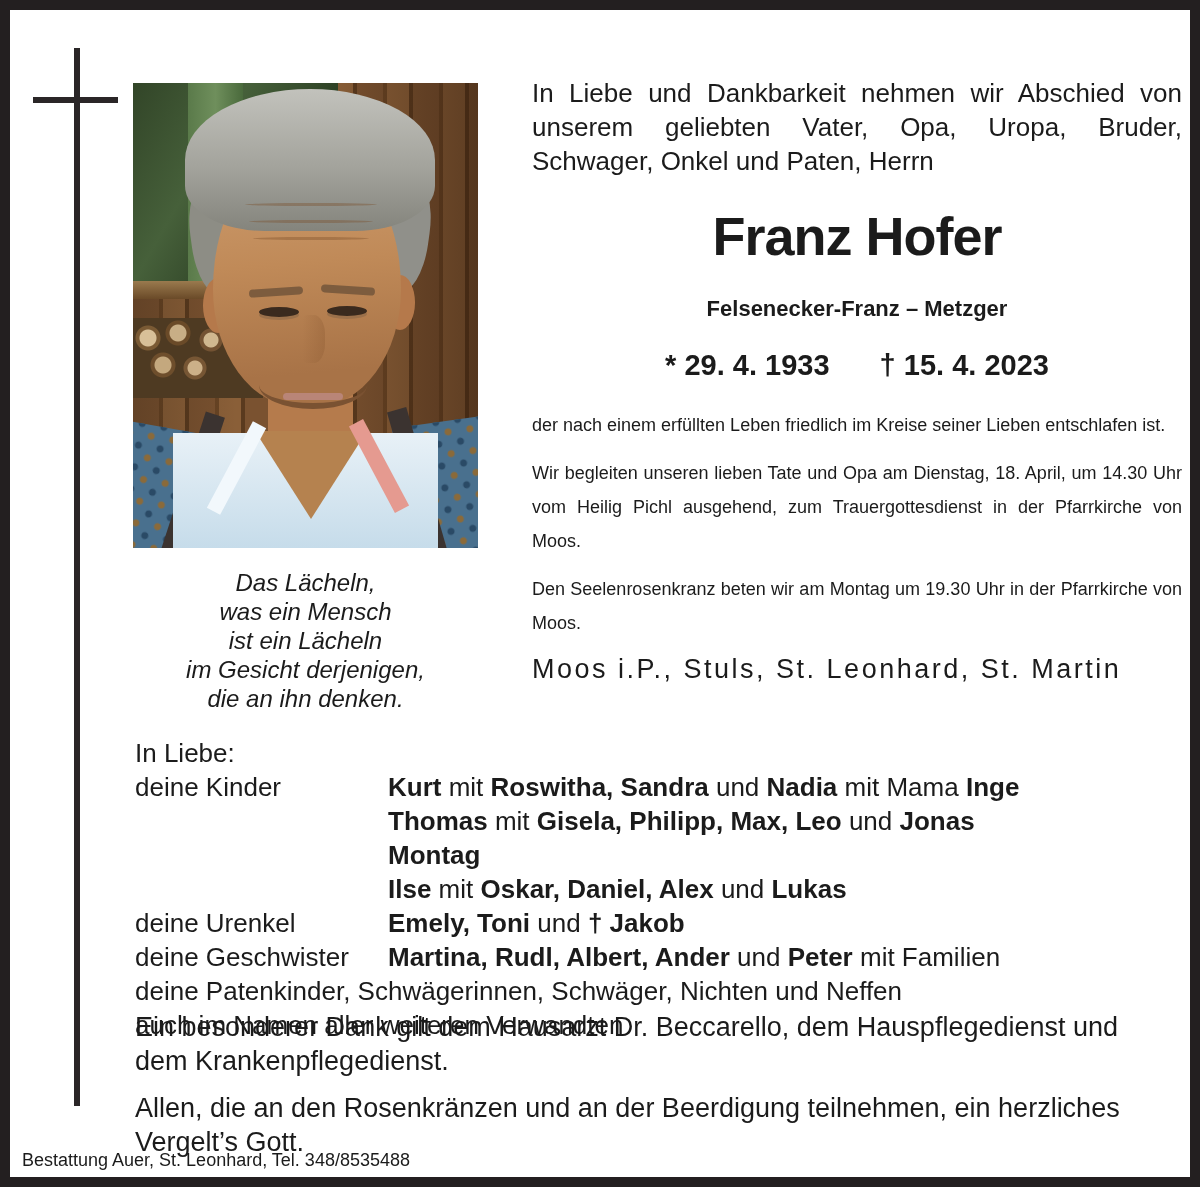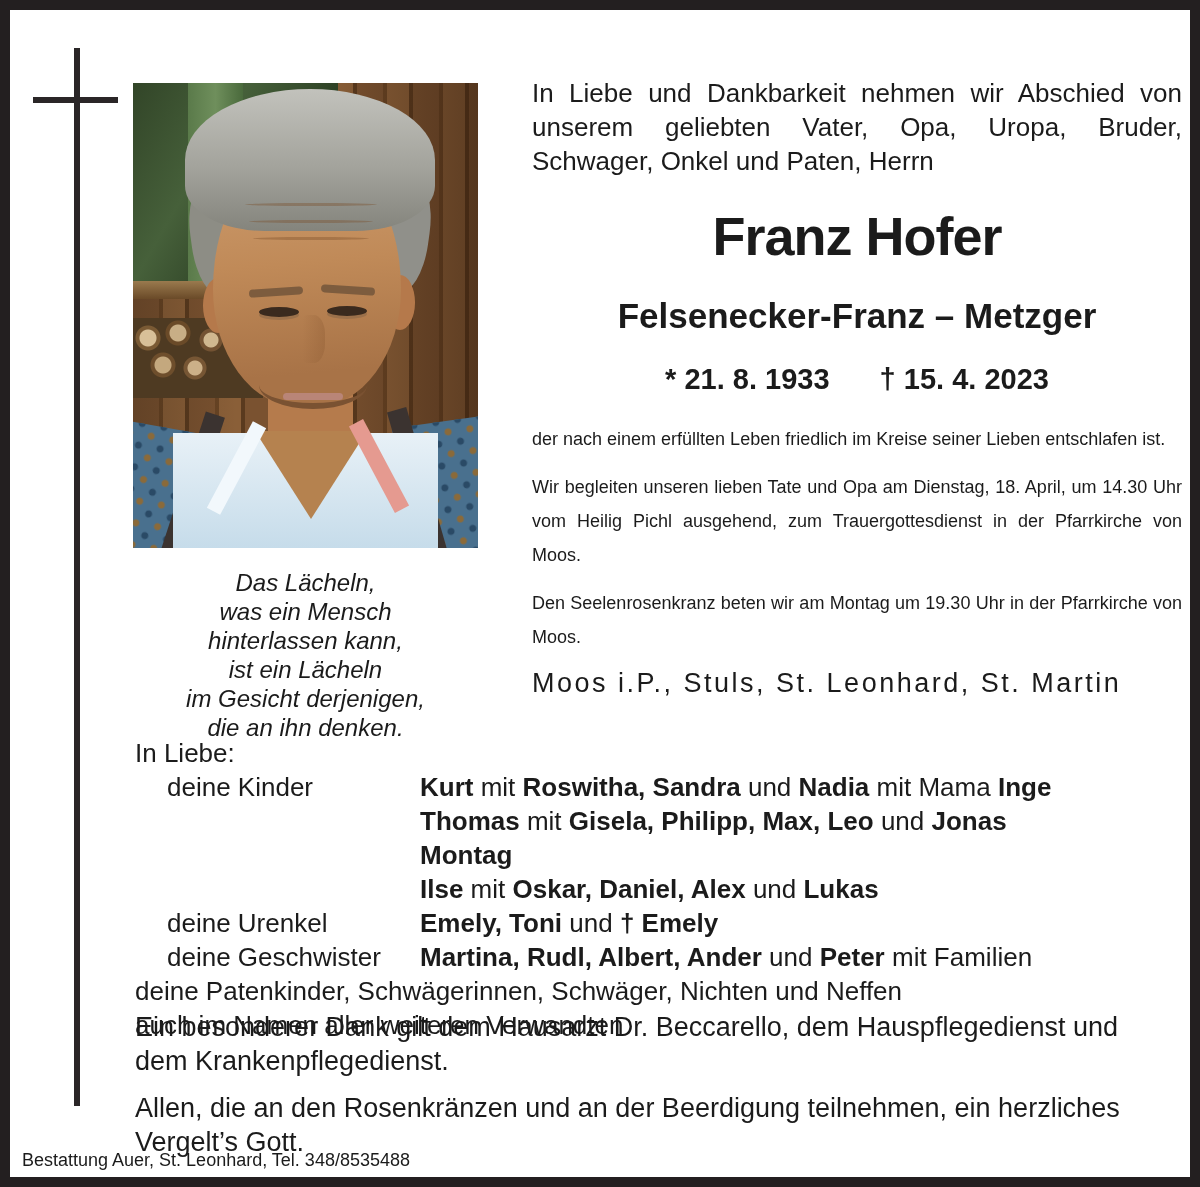--- a/index.html
+++ b/index.html
@@ -66,32 +66,32 @@
     background-size:22px 22px;background-position:0 0,11px 11px;}
 
   
   .poem{position:absolute;left:103px;top:558px;width:385px;text-align:center;
     font-style:italic;font-size:24px;line-height:29px;}
 
   
   .rcol{position:absolute;left:522px;top:66px;width:650px;}
   .opening{margin:0;font-size:26px;line-height:34px;text-align:justify;}
   .deceased-name{margin:24px 0 0 0;font-size:54px;line-height:68px;font-weight:bold;text-align:center;letter-spacing:-1px;}
-  .nickname{margin-top:26px;font-size:35px;font-weight:bold;text-align:center;}
+  .nickname{margin-top:26px;font-size:22px;font-weight:bold;text-align:center;}
   .dates{margin-top:27px;font-size:29px;font-weight:bold;text-align:center;}
   .dates span{display:inline-block;}
   .dates .birth{margin-right:42px;}
   .paras{margin-top:26px;}
   .paras p{margin:0 0 14px 0;font-size:18px;line-height:34px;text-align:justify;}
   .places{margin-top:13px;font-size:27px;letter-spacing:2.5px;white-space:nowrap;}
 
   
   .family{position:absolute;left:125px;top:726px;width:1024px;font-size:26px;line-height:34px;}
   .family b{font-weight:bold;}
-  .frow{display:flex;margin-left:32px;}
+  .frow{display:flex;}
   .flabel{width:253px;flex:0 0 253px;}
   .fnames{flex:1;}
   .fextra{width:100%;}
 
   
   .thanks{position:absolute;left:125px;top:1000px;width:1030px;}
   .thanks p{margin:0 0 13px 0;font-size:27px;line-height:34px;}
 
   
   .footer{position:absolute;left:12px;bottom:6px;font-size:18px;}
@@ -133,52 +133,51 @@
     <div class="eye-l"></div>
     <div class="eye-r"></div>
     <div class="nose"></div>
     <div class="smile"></div>
     <div class="lip"></div>
   </div>
 
   <div class="poem" id="poem">
       <div>Das Lächeln,</div>
       <div>was ein Mensch</div>
-      <div>hinterlassen kann,</div>
       <div>ist ein Lächeln</div>
       <div>im Gesicht derjenigen,</div>
       <div>die an ihn denken.</div>
     </div>
 
   <div class="rcol">
     <p class="opening">In Liebe und Dankbarkeit nehmen wir Abschied von unserem geliebten Vater, Opa, Uropa, Bruder, Schwager, Onkel und Paten, Herrn</p>
     <h1 class="deceased-name">Franz Hofer</h1>
     <div class="nickname">Felsenecker-Franz – Metzger</div>
     <div class="dates">
-      <span class="birth">* 21. 8. 1933</span>
+      <span class="birth">* 29. 4. 1933</span>
       <span class="death">† 15. 4. 2023</span>
     </div>
     <div class="paras" id="paras">
         <p>der nach einem erfüllten Leben friedlich im Kreise seiner Lieben entschlafen ist.</p>
         <p>Wir begleiten unseren lieben Tate und Opa am Dienstag, 18. April, um 14.30 Uhr vom Heilig Pichl ausgehend, zum Trauergottesdienst in der Pfarrkirche von Moos.</p>
         <p>Den Seelenrosenkranz beten wir am Montag um 19.30 Uhr in der Pfarrkirche von Moos.</p>
       </div>
     <div class="places">Moos i.P., Stuls, St. Leonhard, St. Martin</div>
   </div>
 
   <div class="family">
     <div class="fextra">In Liebe:</div>
     <div id="family-rows">
         <div class="frow">
           <div class="flabel">deine Kinder</div>
           <div class="fnames"><b>Kurt</b> mit <b>Roswitha, Sandra</b> und <b>Nadia</b> mit Mama <b>Inge</b><br><b>Thomas</b> mit <b>Gisela, Philipp, Max, Leo</b> und <b>Jonas</b><br><b>Montag</b><br><b>Ilse</b> mit <b>Oskar, Daniel, Alex</b> und <b>Lukas</b></div>
         </div>
         <div class="frow">
           <div class="flabel">deine Urenkel</div>
-          <div class="fnames"><b>Emely, Toni</b> und <b>† Emely</b></div>
+          <div class="fnames"><b>Emely, Toni</b> und <b>† Jakob</b></div>
         </div>
         <div class="frow">
           <div class="flabel">deine Geschwister</div>
           <div class="fnames"><b>Martina, Rudl, Albert, Ander</b> und <b>Peter</b> mit Familien</div>
         </div>
       </div>
     <div id="family-extra">
         <div class="fextra">deine Patenkinder, Schwägerinnen, Schwäger, Nichten und Neffen</div>
         <div class="fextra">auch im Namen aller weiteren Verwandten</div>
       </div>

